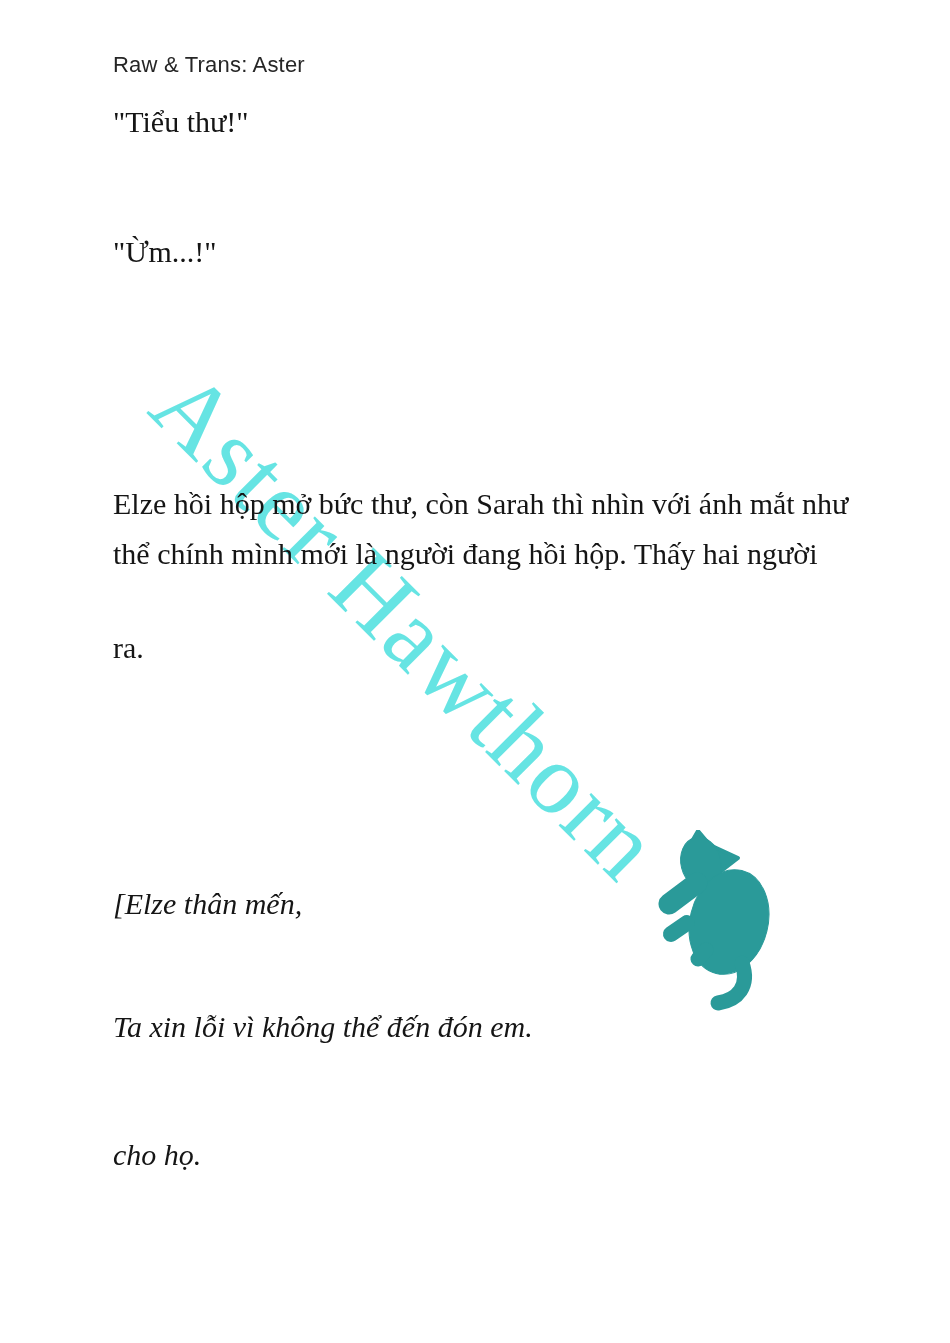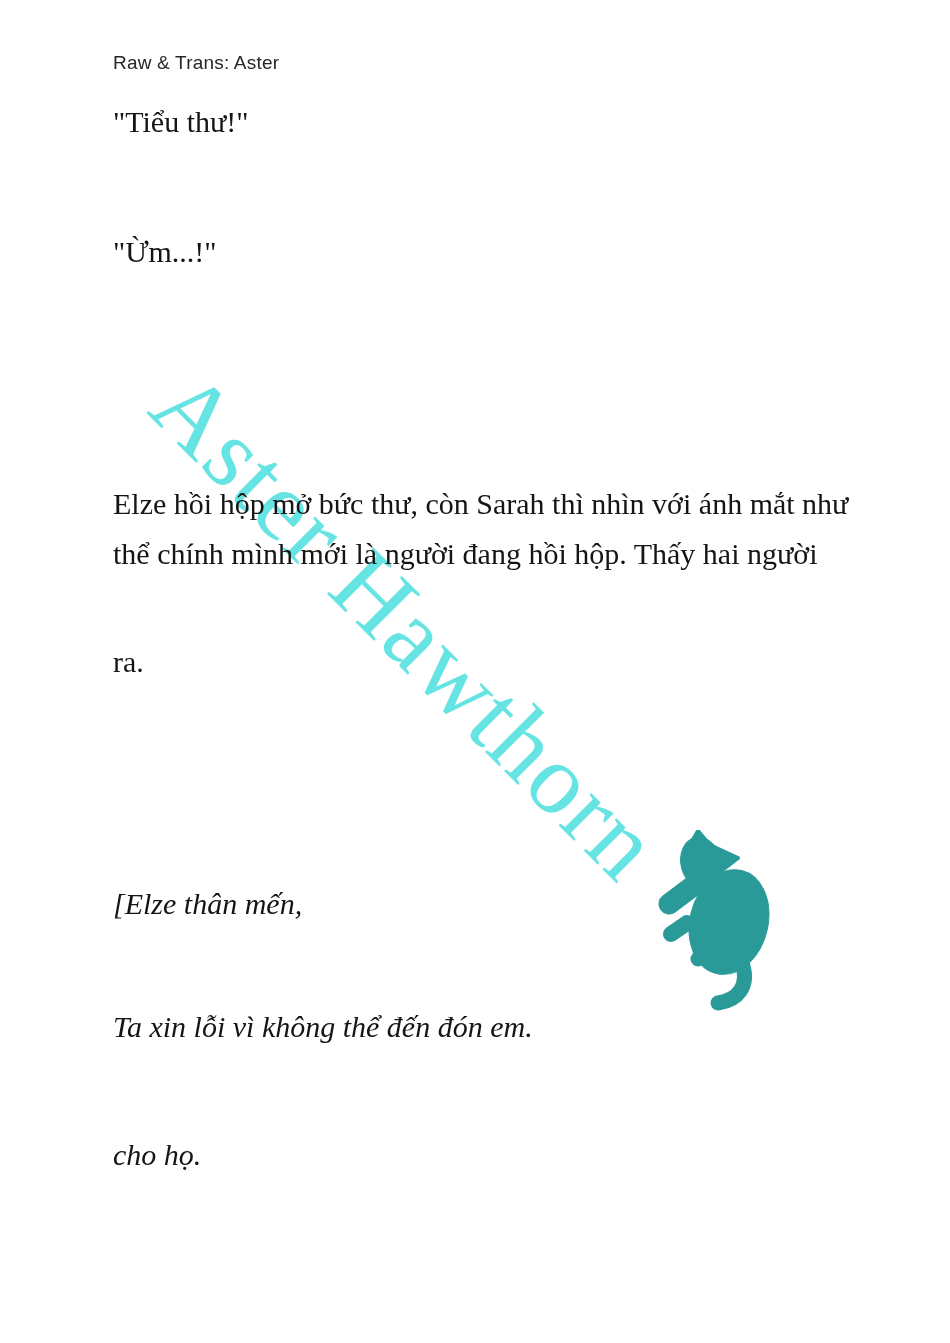--- a/index.html
+++ b/index.html
@@ -8,21 +8,21 @@
     background:#ffffff;
     position:relative;
     overflow:hidden;
     font-family:"Liberation Serif", serif;
   }
   .page{position:absolute;inset:0;background:#ffffff;}
 
   .credit{
     position:absolute;left:113px;top:52px;
     font-family:"Liberation Sans", sans-serif;
-    font-size:19px;color:#262626;letter-spacing:0.2px;
+    font-size:22px;color:#262626;letter-spacing:0.2px;
     z-index:3;white-space:nowrap;
   }
 
   .watermark{
     position:absolute;left:210px;top:348px;
     font-family:"Liberation Serif", serif;
     font-size:100px;letter-spacing:2px;
     transform:rotate(45deg);transform-origin:0 0;
     white-space:nowrap;z-index:1;user-select:none;
   }
@@ -45,21 +45,21 @@
 <div class="page">
 
   <div class="credit">Raw &amp; Trans: Aster</div>
 
   <div class="watermark" style="color: rgb(102, 228, 227);">Aster Hawthorn</div>
 
   <div class="line" style="top:103px">"Tiểu thư!"</div>
   <div class="line" style="top:233px">"Ừm...!"</div>
   <div class="line" style="top:485px">Elze hồi hộp mở bức thư, còn Sarah thì nhìn với ánh mắt như</div>
   <div class="line" style="top:535px">thể chính mình mới là người đang hồi hộp. Thấy hai người</div>
-  <div class="line" style="top:643px">ra.</div>
+  <div class="line" style="top:629px">ra.</div>
   <div class="line italic" style="top:1008px">Ta xin lỗi vì không thể đến đón em.</div>
   <div class="line italic" style="top:885px">[Elze thân mến,</div>
   <div class="line italic" style="top:1136px">cho họ.</div>
 
   <svg class="cat" viewBox="0 0 122 182" xmlns="http://www.w3.org/2000/svg">
     <g fill="currentColor" stroke="currentColor" style="color: rgb(42, 154, 153);">
 
       <path d="M31,20 L42,1 L53,14 Z" stroke-width="4" stroke-linejoin="round"></path>
 
       <path d="M56,16 L82,28 L60,45 Z" stroke-width="4" stroke-linejoin="round"></path>

